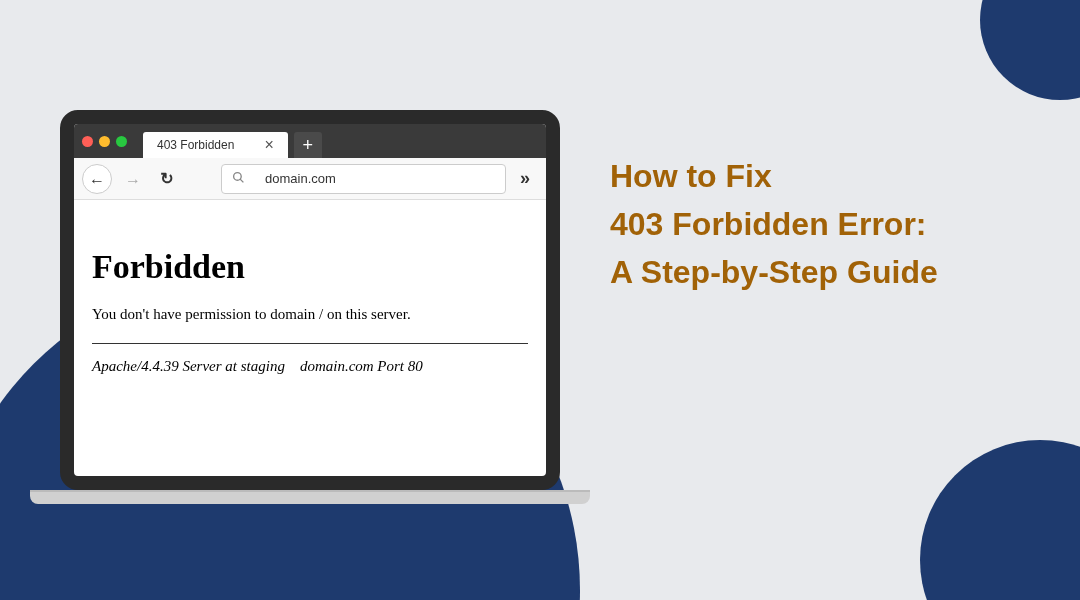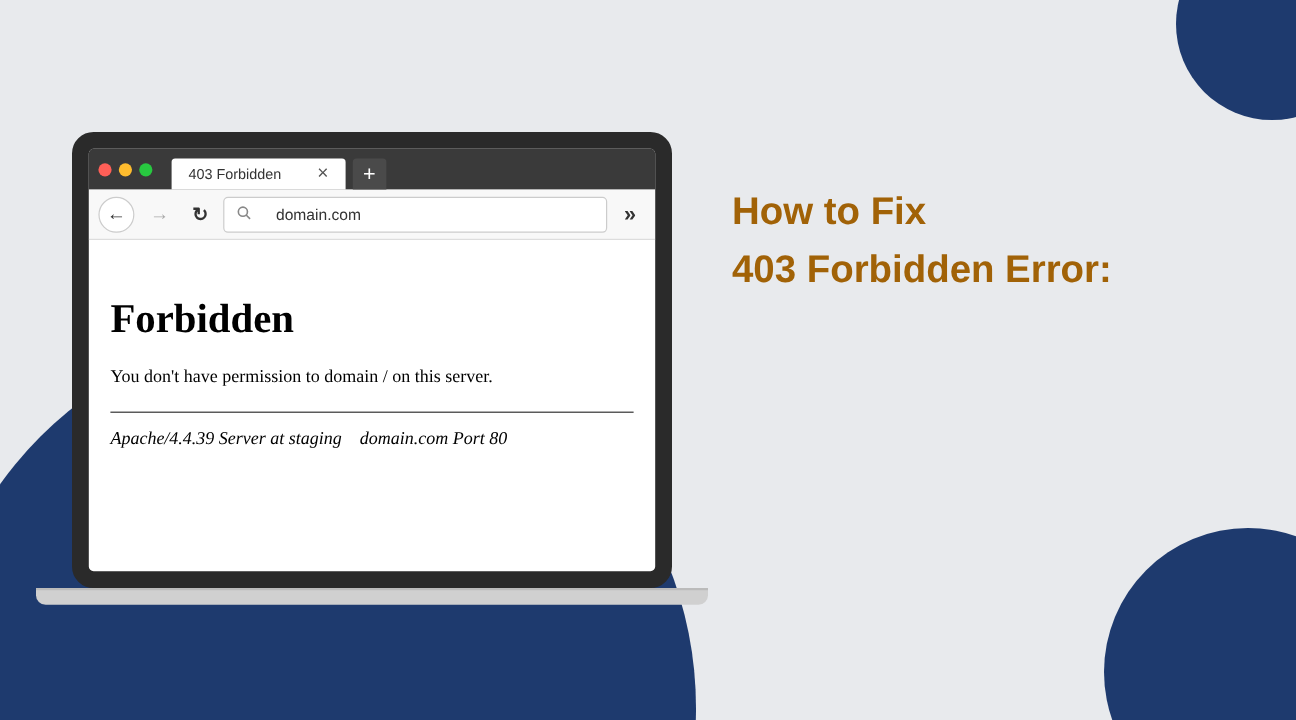--- a/index.html
+++ b/index.html
@@ -140,20 +140,21 @@
       height: 30px;
       border: 1px solid #ccc;
       border-radius: 4px;
       background: #fff;
       display: flex;
       align-items: center;
       padding: 0 10px;
       gap: 20px;
       font-size: 13px;
       color: #333;
+      margin-left: 35px;
     }
     .search-icon { color: #888; font-size: 14px; }
     .overflow-btn {
       width: 26px;
       display: flex;
       align-items: center;
       justify-content: center;
       font-size: 18px;
       color: #333;
       font-weight: bold;
@@ -235,13 +236,14 @@
       <hr>
       <address>Apache/4.4.39 Server at staging domain.com Port 80</address>
     </div>
   </div>
   <div class="laptop-base"></div>
 </div>
 
 <div class="headline">
   <div>How to Fix</div>
   <div>403 Forbidden Error:</div>
+  <div>A Step-by-Step Guide</div>
 </div>
 
 </body></html>

